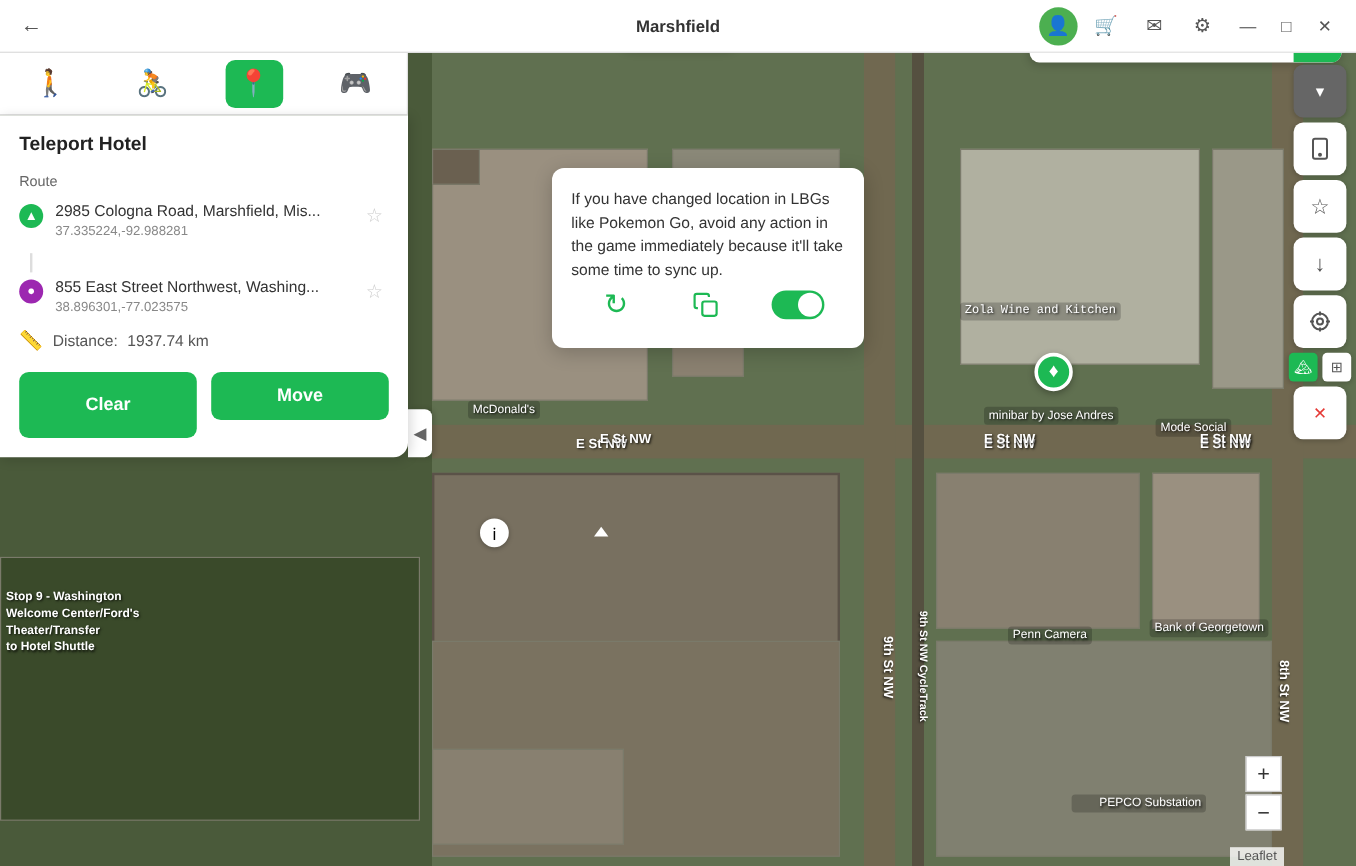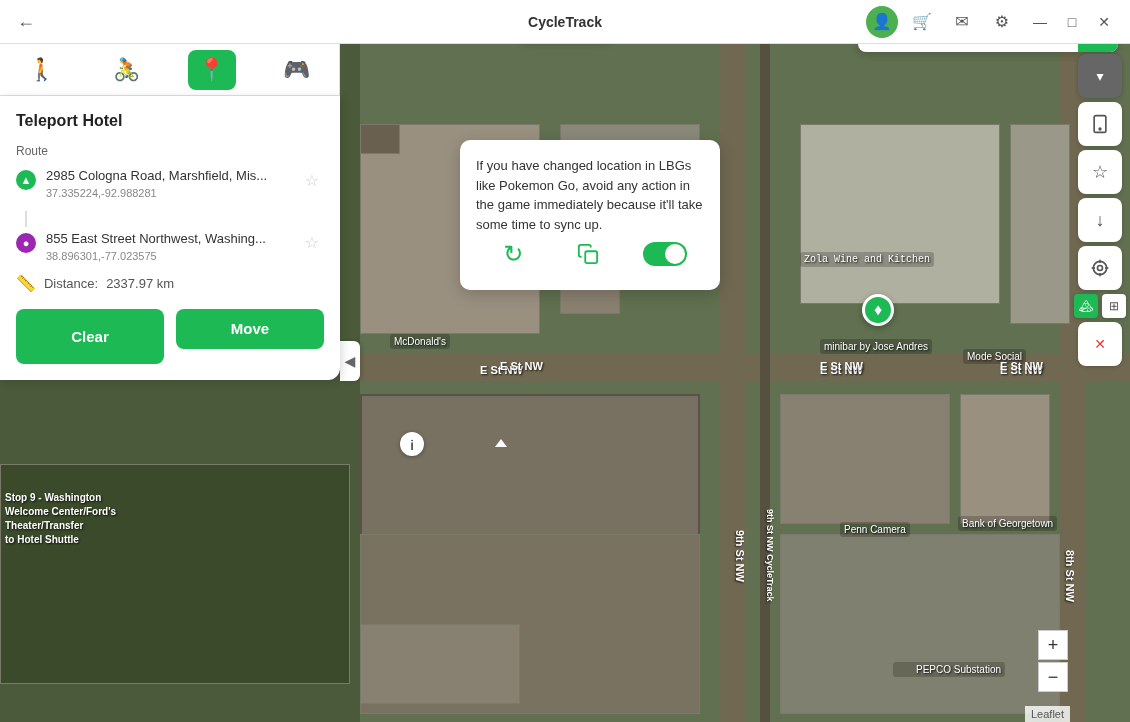--- a/index.html
+++ b/index.html
@@ -459,21 +459,21 @@
       color: #333;
     }
   </style>
 </head>
 <body>
 
 <div class="title-bar">
   <div class="title-bar-left">
     <div class="back-btn">←</div>
   </div>
-  <div class="title-bar-center">CycleTrack</div>
+  <div class="title-bar-center">Marshfield</div>
   <div class="title-bar-right">
     <div class="avatar-btn">👤</div>
     <div class="icon-btn">🛒</div>
     <div class="icon-btn">✉</div>
     <div class="icon-btn">⚙</div>
     <div class="window-controls">
       <div class="win-btn">—</div>
       <div class="win-btn">□</div>
       <div class="win-btn">✕</div>
     </div>
@@ -574,21 +574,21 @@
     <div class="route-text">
       <div class="route-address">855 East Street Northwest, Washing...</div>
       <div class="route-coords">38.896301,-77.023575</div>
     </div>
     <div class="star-btn">☆</div>
   </div>
 
   <div class="distance-row">
     <span style="font-size:16px;">📏</span>
     <span>Distance:</span>
-    <span>2337.97 km</span>
+    <span>1937.74 km</span>
   </div>
 
   <div class="action-buttons">
     <button class="btn-clear">Clear</button>
     <button class="btn-move">Move</button>
   </div>
 </div>
 
 <div class="collapse-arrow">◀</div>
 

